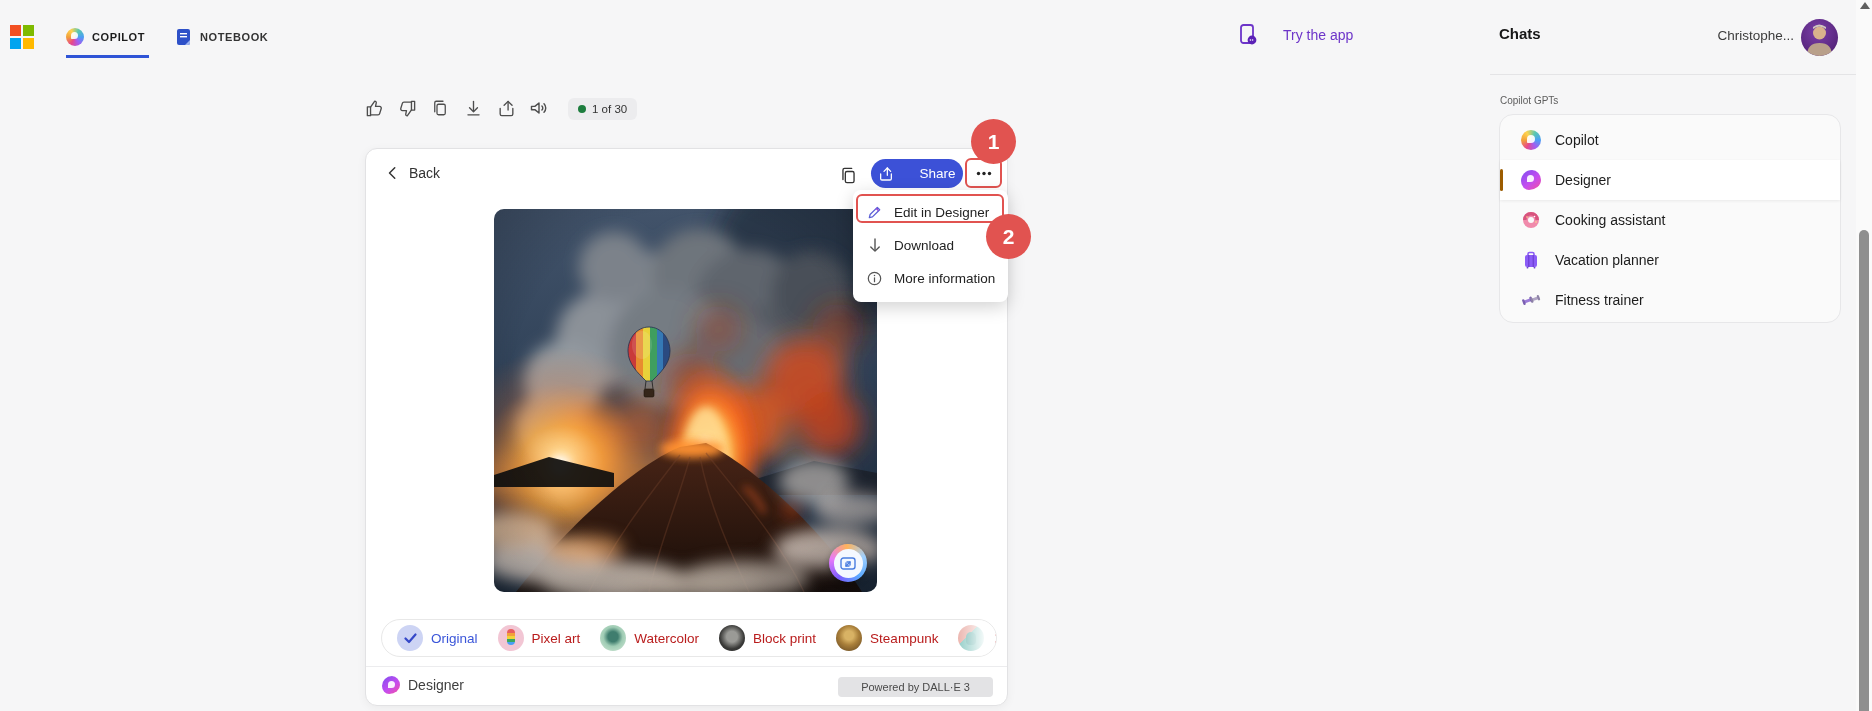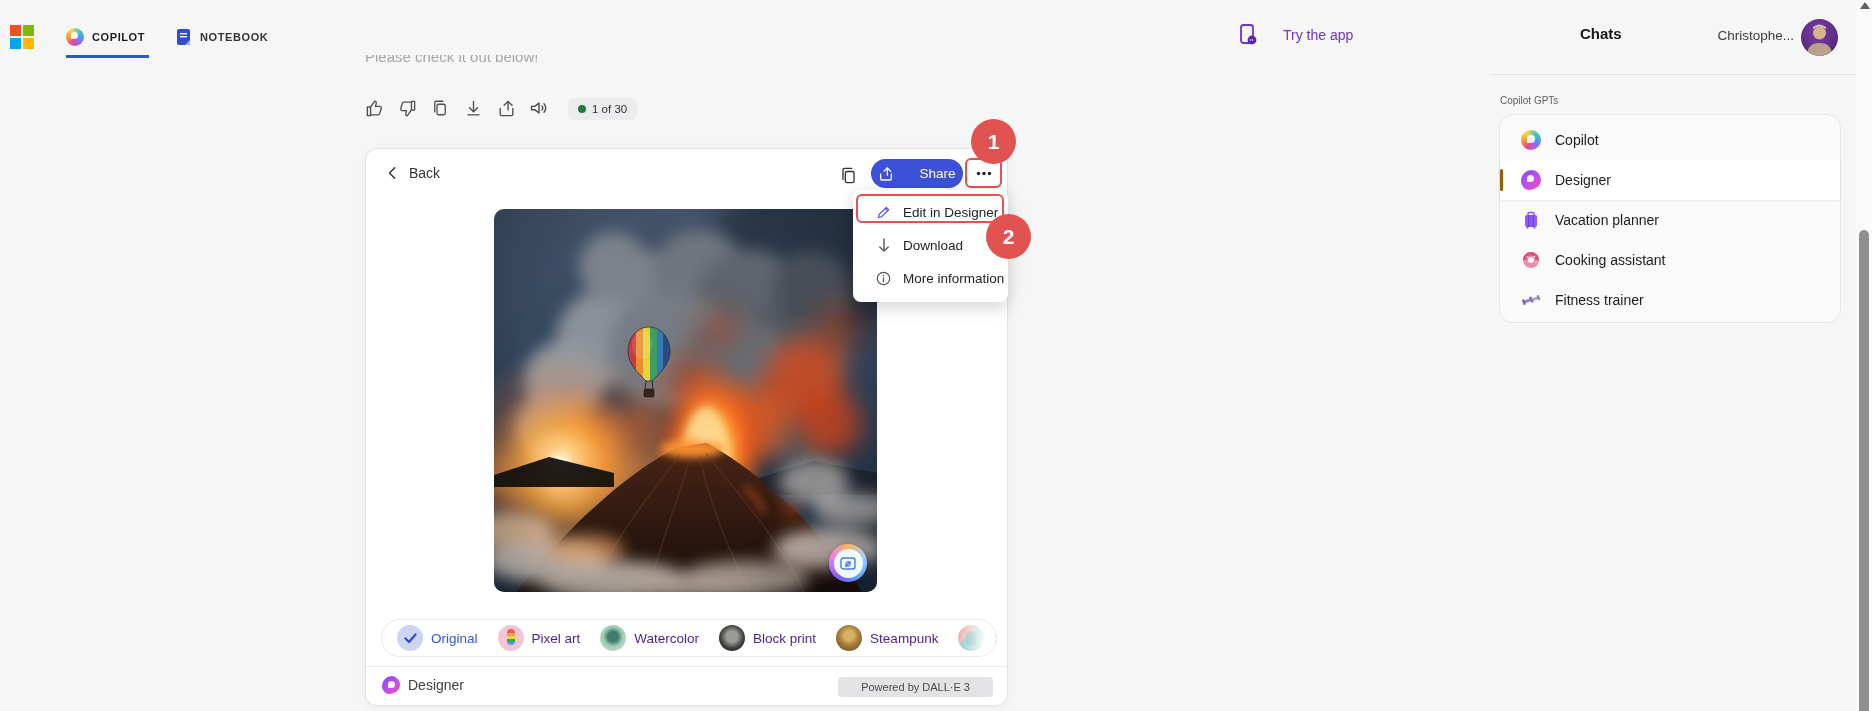--- a/index.html
+++ b/index.html
@@ -14,21 +14,21 @@
   .nav-tab { position:absolute; top:20px; height:38px; display:flex; align-items:center; gap:8px;
     font-size:11px; font-weight:bold; letter-spacing:.6px; color:#1c1c1c; cursor:pointer; }
   .tab-copilot { left:66px; border-bottom:3px solid #2f54d6; padding:0 4px 2px 0; }
   .tab-notebook { left:176px; color:#333; padding-bottom:5px; }
   .copilot-orb { width:18px; height:18px; border-radius:50%; position:relative;
     background:conic-gradient(from 210deg,#e8488a,#f2a13a,#ffd34e,#58c8b0,#4a9ff5,#a55cf0,#e8488a); }
   .copilot-orb::after { content:""; position:absolute; left:5px; top:4px; width:7px; height:7px;
     border-radius:50% 50% 50% 10%; background:#fff; opacity:.9; }
   .try-app { position:absolute; left:1240px; top:24px; display:flex; align-items:center; gap:26px;
     color:#6d35c9; font-size:14px; cursor:pointer; }
-  .chats-title { position:absolute; left:1580px; top:25px; font-size:15px; font-weight:bold; color:#171717; }
+  .chats-title { position:absolute; left:1499px; top:25px; font-size:15px; font-weight:bold; color:#171717; }
   .username { position:absolute; left:1702px; top:28px; width:92px; text-align:right;
     font-size:13.5px; color:#3c3c3c; white-space:nowrap; overflow:hidden; }
   .avatar { position:absolute; left:1801px; top:19px; width:37px; height:37px; border-radius:50%;
     background:radial-gradient(circle at 45% 35%, #7b3fa8 0%, #58267e 70%, #451d63 100%); overflow:hidden; cursor:pointer; }
   .avatar svg { position:absolute; left:0; top:0; }
   .sidebar-divider { position:absolute; left:1490px; top:74px; width:366px; height:1px; background:#e4e4e6; }
 
   
   .gpts-label { position:absolute; left:1500px; top:95px; font-size:10px; color:#5d5d5d; }
   .gpts-card { position:absolute; left:1499px; top:114px; width:342px; height:209px;
@@ -86,21 +86,21 @@
     display:flex; align-items:center; justify-content:center; cursor:pointer;
     box-shadow:0 2px 6px rgba(0,0,0,.35); }
   .expand-btn-inner { width:29px; height:29px; border-radius:50%; background:#f4f8ff;
     display:flex; align-items:center; justify-content:center; color:#4a7de0; }
 
   .chips-bar { position:absolute; left:15px; top:470px; width:616px; height:38px; background:#fff;
     border:1px solid #e8e8e8; border-radius:19px; display:flex; align-items:center; padding:0 5px;
     overflow:hidden; }
   .chips-bar::after { content:""; position:absolute; right:0; top:0; width:44px; height:100%;
     background:linear-gradient(90deg, rgba(255,255,255,0), #fff 80%); pointer-events:none; }
-  .chip { display:flex; align-items:center; gap:8px; padding:3px 10px; font-size:13.5px; color:#4c1d95;
+  .chip { display:flex; align-items:center; gap:8px; padding:3px 10px; font-size:13.5px; color:#b91c1c;
     cursor:pointer; white-space:nowrap; }
   .chip.selected { color:#3a55d9; }
   .chip-thumb { width:26px; height:26px; border-radius:50%; flex:0 0 26px; position:relative; overflow:hidden; }
   .thumb-check { background:#cdd4f4; display:flex; align-items:center; justify-content:center; color:#3548c8; }
   .thumb-pixel { background:#f2c6d4; }
   .thumb-pixel::after { content:""; position:absolute; left:9px; top:4px; width:8px; height:16px; border-radius:4px;
     background:linear-gradient(180deg,#e85d5d 0 22%,#f2a13a 22% 42%,#f2d43a 42% 62%,#3aa65c 62% 82%,#4a9ff5 82% 100%); }
   .thumb-water { background:radial-gradient(circle at 50% 45%, #3f7d6e 0 26%, #9fccb4 50%, #d7ead9 100%); }
   .thumb-block { background:radial-gradient(circle at 50% 45%, #9a9a96 0 28%, #3a3a38 62%, #232323 100%); }
   .thumb-steam { background:radial-gradient(circle at 50% 40%, #d8b264 0 22%, #a97f3a 48%, #5f431f 100%); }
@@ -111,21 +111,21 @@
   .card-footer-divider { position:absolute; left:0; top:517px; width:100%; height:1px; background:#ececee; }
   .card-brand { position:absolute; left:16px; top:527px; display:flex; align-items:center; gap:8px;
     font-size:14px; color:#3f3f3f; }
   .brand-icon { width:18px; height:18px; }
   .powered-badge { position:absolute; right:14px; top:528px; background:#e3e3e5; border-radius:4px;
     padding:4px 23px; font-size:11px; color:#4a4a4a; }
 
   
   .ctx-menu { position:absolute; left:853px; top:190px; width:155px; height:112px; background:#fff;
     border-radius:8px; box-shadow:0 5px 18px rgba(0,0,0,.18); padding-top:6px; z-index:30; }
-  .ctx-item { height:33px; display:flex; align-items:center; gap:11px; padding-left:22px;
+  .ctx-item { height:33px; display:flex; align-items:center; gap:11px; padding-left:13px;
     font-size:13.5px; color:#222; cursor:pointer; }
   .ctx-item .mi { width:17px; height:17px; flex:0 0 17px; display:flex; align-items:center; justify-content:center; }
   .ctx-highlight { position:absolute; left:3px; top:4px; width:148px; height:29px;
     border:2.5px solid #e15350; border-radius:6px; pointer-events:none; }
 
   
   .anno-circle { position:absolute; width:45px; height:45px; border-radius:50%; background:#e15350;
     color:#fff; font-size:21px; font-weight:bold; display:flex; align-items:center; justify-content:center;
     z-index:40; }
   .anno-1 { left:971px; top:119px; }
@@ -184,46 +184,46 @@
   <div class="gpts-label">Copilot GPTs</div>
 
   <div class="gpts-card">
     <div class="gpt-item">
       <span class="gpt-icon orb-sm"></span>
       <span>Copilot</span>
     </div>
     <div class="gpt-item selected">
       <span class="gpt-icon designer-blob"></span>
       <span>Designer</span>
+    </div>
+    <div class="gpt-item">
+      <span class="gpt-icon">
+        <svg width="20" height="20" viewBox="0 0 20 20">
+          <circle cx="10" cy="10" r="8" fill="#f08aab"></circle>
+          <path d="M2 10 A8 8 0 0 1 18 10 L14.5 10 A4.5 4.5 0 0 0 5.5 10 Z" fill="#d8547e"></path>
+          <circle cx="10" cy="10" r="3" fill="#fafafa"></circle>
+          <circle cx="6" cy="7" r="0.8" fill="#ffe08a"></circle>
+          <circle cx="13.5" cy="6.5" r="0.8" fill="#fff"></circle>
+          <circle cx="15" cy="12" r="0.8" fill="#ffe08a"></circle>
+        </svg>
+      </span>
+      <span>Cooking assistant</span>
     </div>
     <div class="gpt-item">
       <span class="gpt-icon">
         <svg width="20" height="20" viewBox="0 0 20 20">
           <rect x="7" y="2.5" width="6" height="4" rx="1.5" fill="none" stroke="#8b5cf6" stroke-width="1.6"></rect>
           <rect x="4" y="5" width="12" height="12" rx="2" fill="#8b5cf6"></rect>
           <rect x="7" y="5" width="1.4" height="12" fill="#7143d8"></rect>
           <rect x="11.6" y="5" width="1.4" height="12" fill="#7143d8"></rect>
           <rect x="5.5" y="17" width="2" height="1.6" rx="0.8" fill="#6b40c9"></rect>
           <rect x="12.5" y="17" width="2" height="1.6" rx="0.8" fill="#6b40c9"></rect>
         </svg>
       </span>
       <span>Vacation planner</span>
-    </div>
-    <div class="gpt-item">
-      <span class="gpt-icon">
-        <svg width="20" height="20" viewBox="0 0 20 20">
-          <circle cx="10" cy="10" r="8" fill="#f08aab"></circle>
-          <path d="M2 10 A8 8 0 0 1 18 10 L14.5 10 A4.5 4.5 0 0 0 5.5 10 Z" fill="#d8547e"></path>
-          <circle cx="10" cy="10" r="3" fill="#fafafa"></circle>
-          <circle cx="6" cy="7" r="0.8" fill="#ffe08a"></circle>
-          <circle cx="13.5" cy="6.5" r="0.8" fill="#fff"></circle>
-          <circle cx="15" cy="12" r="0.8" fill="#ffe08a"></circle>
-        </svg>
-      </span>
-      <span>Cooking assistant</span>
     </div>
     <div class="gpt-item">
       <span class="gpt-icon">
         <svg width="20" height="20" viewBox="0 0 20 20">
           <g transform="rotate(-20 6 11)">
             <rect x="2" y="9.5" width="9" height="3" rx="1.5" fill="#9b7bd8"></rect>
             <rect x="1.5" y="8" width="2.4" height="6" rx="1.2" fill="#7a5fb0"></rect>
             <rect x="9.2" y="8" width="2.4" height="6" rx="1.2" fill="#7a5fb0"></rect>
           </g>
           <g transform="rotate(-20 14 9)">
@@ -234,23 +234,20 @@
         </svg>
       </span>
       <span>Fitness trainer</span>
     </div>
   </div>
 
   <div class="scrollbar-track"></div>
   <div class="scroll-up-arrow"></div>
   <div class="scrollbar-thumb"></div>
 
-  <div class="faded-msg-clip">
-    <span class="faded-msg">Please check it out below!</span>
-  </div>
 
   <div class="feedback-row">
     <div class="fb-btn">
       <svg width="19" height="19" viewBox="0 0 24 24" fill="none" stroke="currentColor" stroke-width="1.7" stroke-linecap="round" stroke-linejoin="round">
         <path d="M3 10h4v11H3z"></path>
         <path d="M7 20h9.5c1 0 1.8-.6 2-1.5l2-6.5c.4-1.3-.6-2.6-2-2.6h-5.2l.9-4.4C14.5 3.6 13.5 2.6 12.3 2.6L7 10.2"></path>
       </svg>
     </div>
     <div class="fb-btn">
       <svg width="19" height="19" viewBox="0 0 24 24" fill="none" stroke="currentColor" stroke-width="1.7" stroke-linecap="round" stroke-linejoin="round" style="transform:rotate(180deg)">

